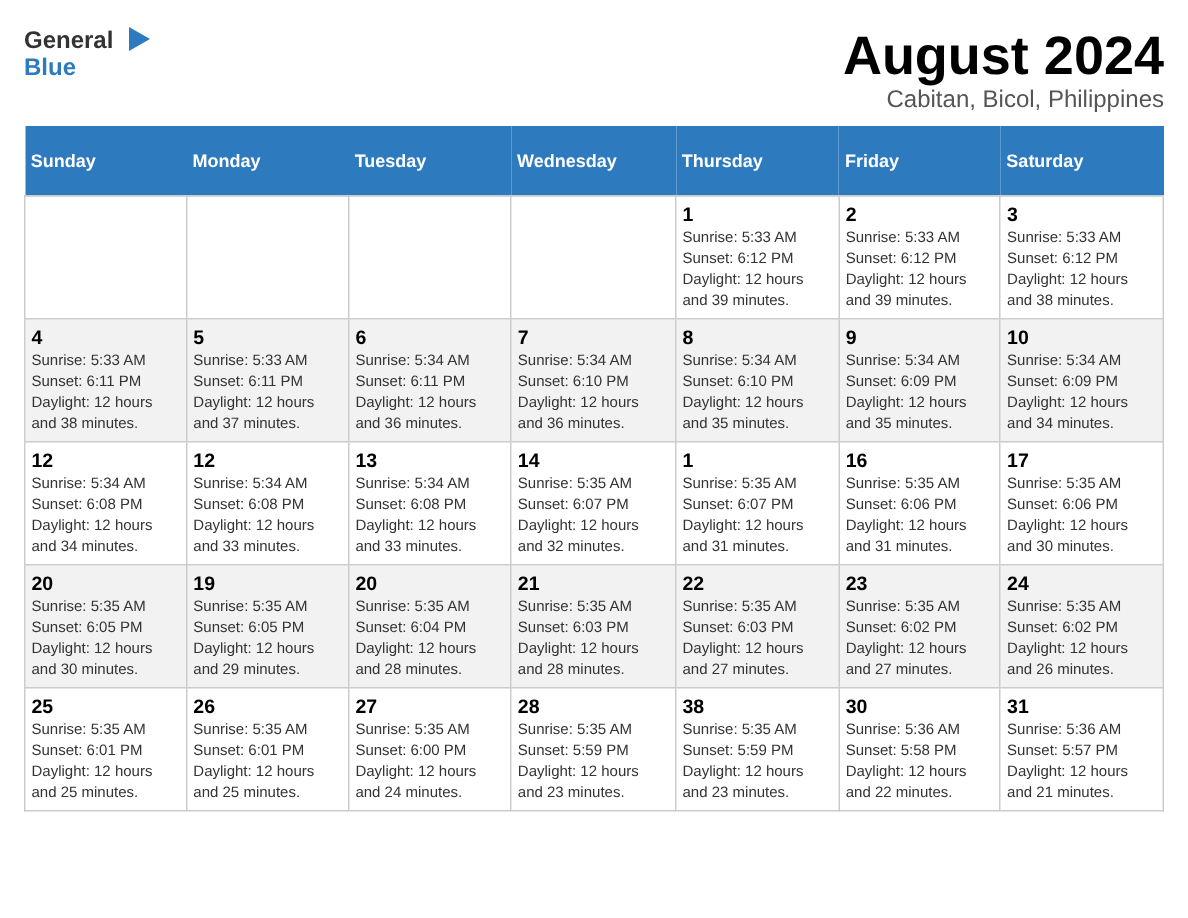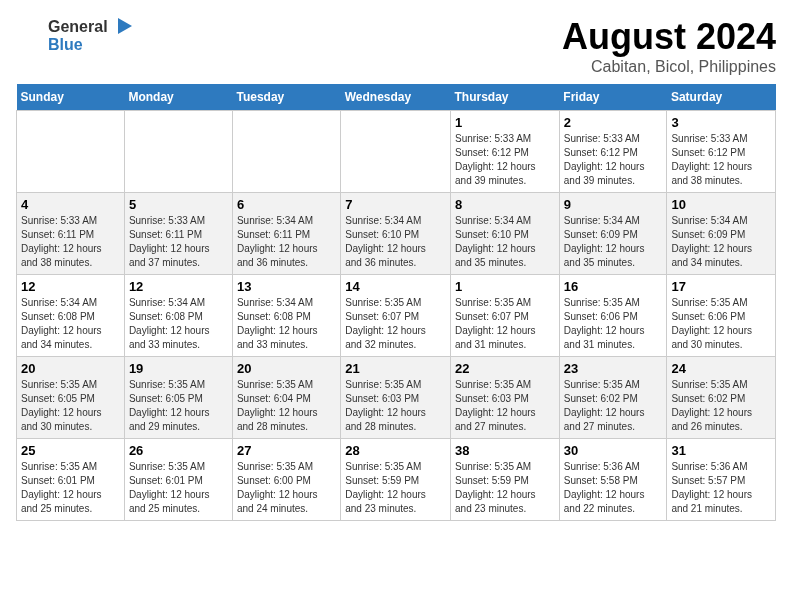--- a/index.html
+++ b/index.html
@@ -13,21 +13,20 @@
     .header {
       display: flex;
       justify-content: space-between;
       align-items: flex-start;
       margin-bottom: 8px;
     }
     .logo {
       display: flex;
       flex-direction: column;
       align-items: flex-end;
-      margin-left: 32px;
     }
     .title-section {
       text-align: right;
     }
     .main-title {
       font-size: 36px;
       font-weight: bold;
       color: #000000;
     }
     .subtitle {
@@ -35,21 +34,21 @@
       color: #555;
     }
     table {
       width: 100%;
       border-collapse: collapse;
       font-size: 11px;
     }
     th {
       background-color: #2e7abf;
       color: #fff;
-      padding: 6px 4px;
+      padding: 16px 4px;
       text-align: left;
       font-size: 12px;
       font-weight: bold;
     }
     td {
       border: 1px solid #ccc;
       padding: 4px;
       vertical-align: top;
       width: 113px;
       height: 80px;

